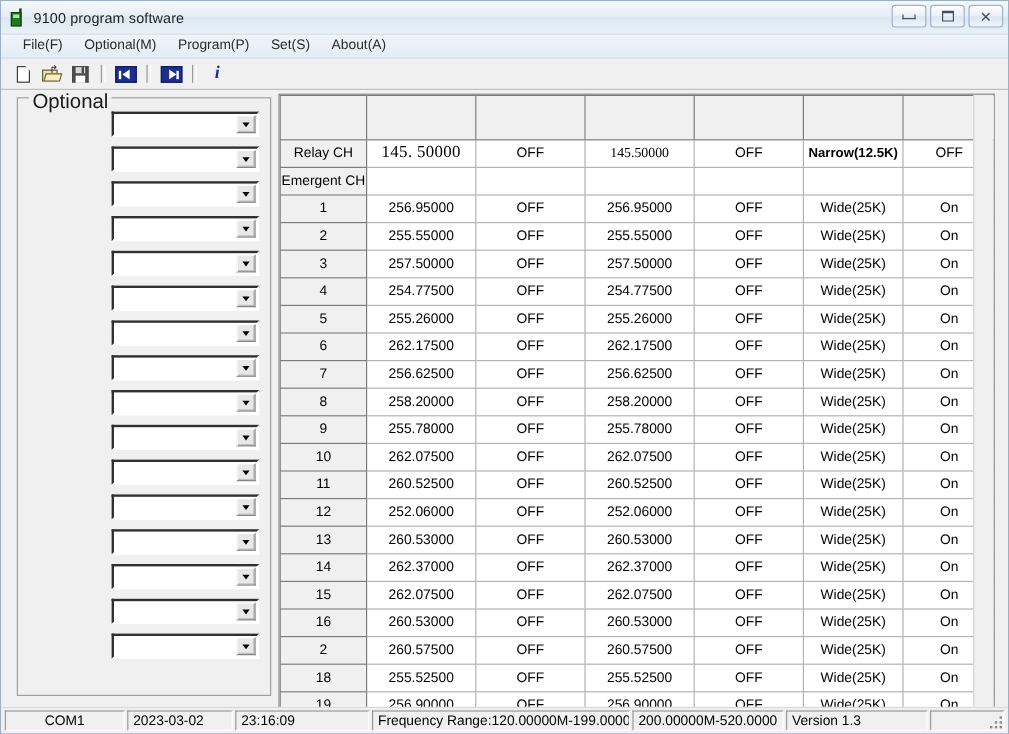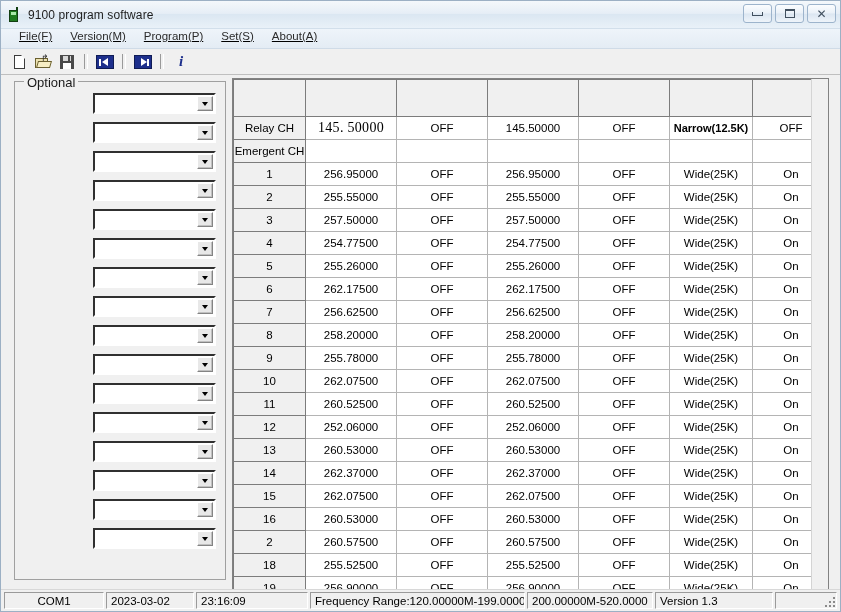--- a/index.html
+++ b/index.html
@@ -89,24 +89,23 @@
     font-size: 12px; color: #41505f; line-height: 1;
     font-family: "DejaVu Sans", sans-serif;
   }
 
   
   .menubar {
     height: 19px;
     background: linear-gradient(to bottom, #eef4fa 0%, #e4ecf4 100%);
     border-bottom: 1px solid #cfdbe7;
     display: flex;
-    align-items: flex-start;
+    align-items: center;
     padding-left: 9px;
     flex: none;
-    text-decoration: underline;
   }
   .menuitem {
     font-size: 11.5px;
     color: #2b2b2b;
     padding: 1px 9px 2px 9px;
     white-space: nowrap;
   }
 
   
   .toolbar {
@@ -225,21 +224,21 @@
     left: 13px; top: 6px;
     width: 212px; height: 499px;
     border: 1px solid #a0a0a0;
     box-sizing: border-box;
   }
   .groupbox-title {
     position: absolute;
     left: 9px; top: -7px;
     background: #f0f0f0;
     padding: 0 3px;
-    font-size: 13px;
+    font-size: 17px;
     color: #1a1a1a;
   }
   .fields {
     position: absolute;
     left: 0; top: 11px;
     width: 100%;
   }
   .field {
     display: flex;
     align-items: center;
@@ -411,21 +410,21 @@
           <div class="g-max"></div>
         </div>
       <div class="winbtn">
           <div class="g-close">✕</div>
         </div>
     </div>
   </div>
 
   <div class="menubar">
     <div class="menuitem">File(F)</div>
-    <div class="menuitem">Version(M)</div>
+    <div class="menuitem">Optional(M)</div>
     <div class="menuitem">Program(P)</div>
     <div class="menuitem">Set(S)</div>
     <div class="menuitem">About(A)</div>
   </div>
 
   <div class="toolbar">
     <div class="tbtn">
       <div class="ic-new"></div>
     </div>
     <div class="tbtn">
@@ -640,21 +639,21 @@
               <th style="width: 76px;">
                 <div></div>
               </th>
             </tr>
         </thead>
         <tbody id="grid-body">
             <tr>
               <td class="rowhdr" style="width: 71px;">Relay CH</td>
               <td class="sel" style="width: 90px;">145. 50000</td>
               <td style="width: 90px;">OFF</td>
-              <td style="width: 90px;">145.50000</td>
+              <td style="width: 90px; font-family: Liberation Serif, serif;">145.50000</td>
               <td style="width: 90px;">OFF</td>
               <td class="clip" style="width: 82px; font-weight: bold;">Narrow(12.5K)</td>
               <td style="width: 76px;">OFF</td>
             </tr>
             <tr>
               <td class="rowhdr" style="width: 71px;">Emergent CH</td>
               <td style="width: 90px;"></td>
               <td style="width: 90px;"></td>
               <td style="width: 90px;"></td>
               <td style="width: 90px;"></td>

